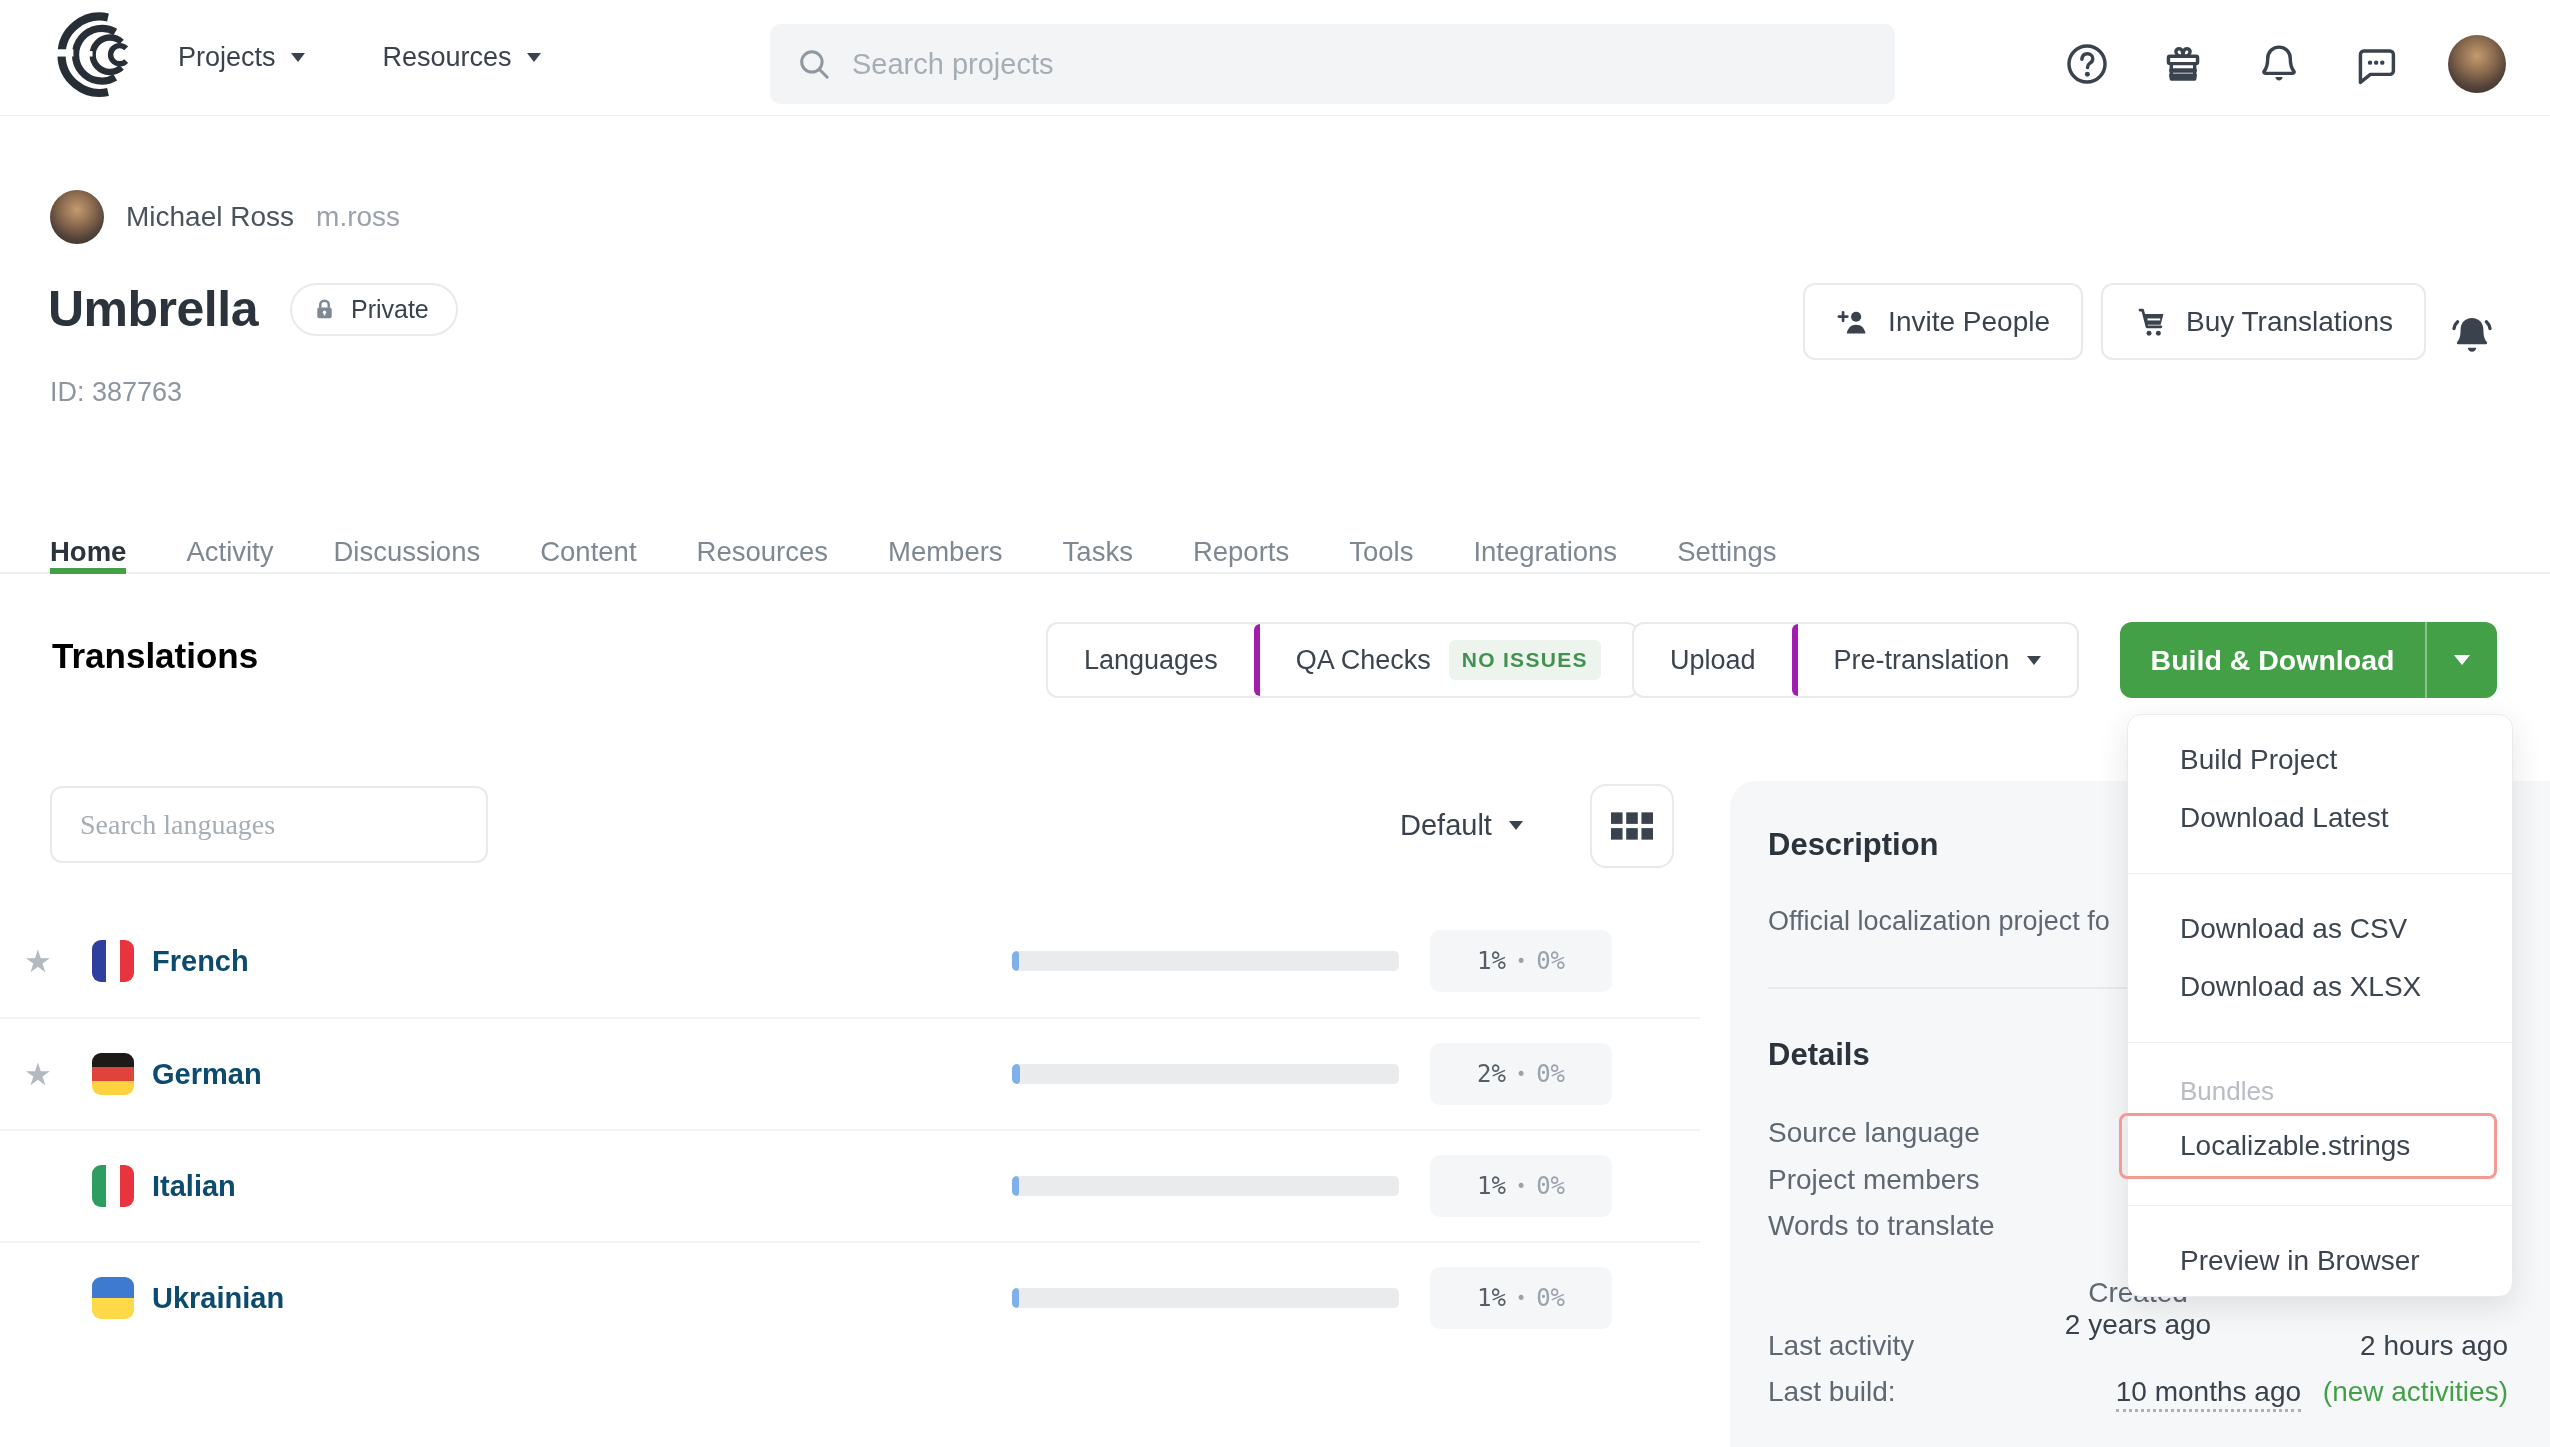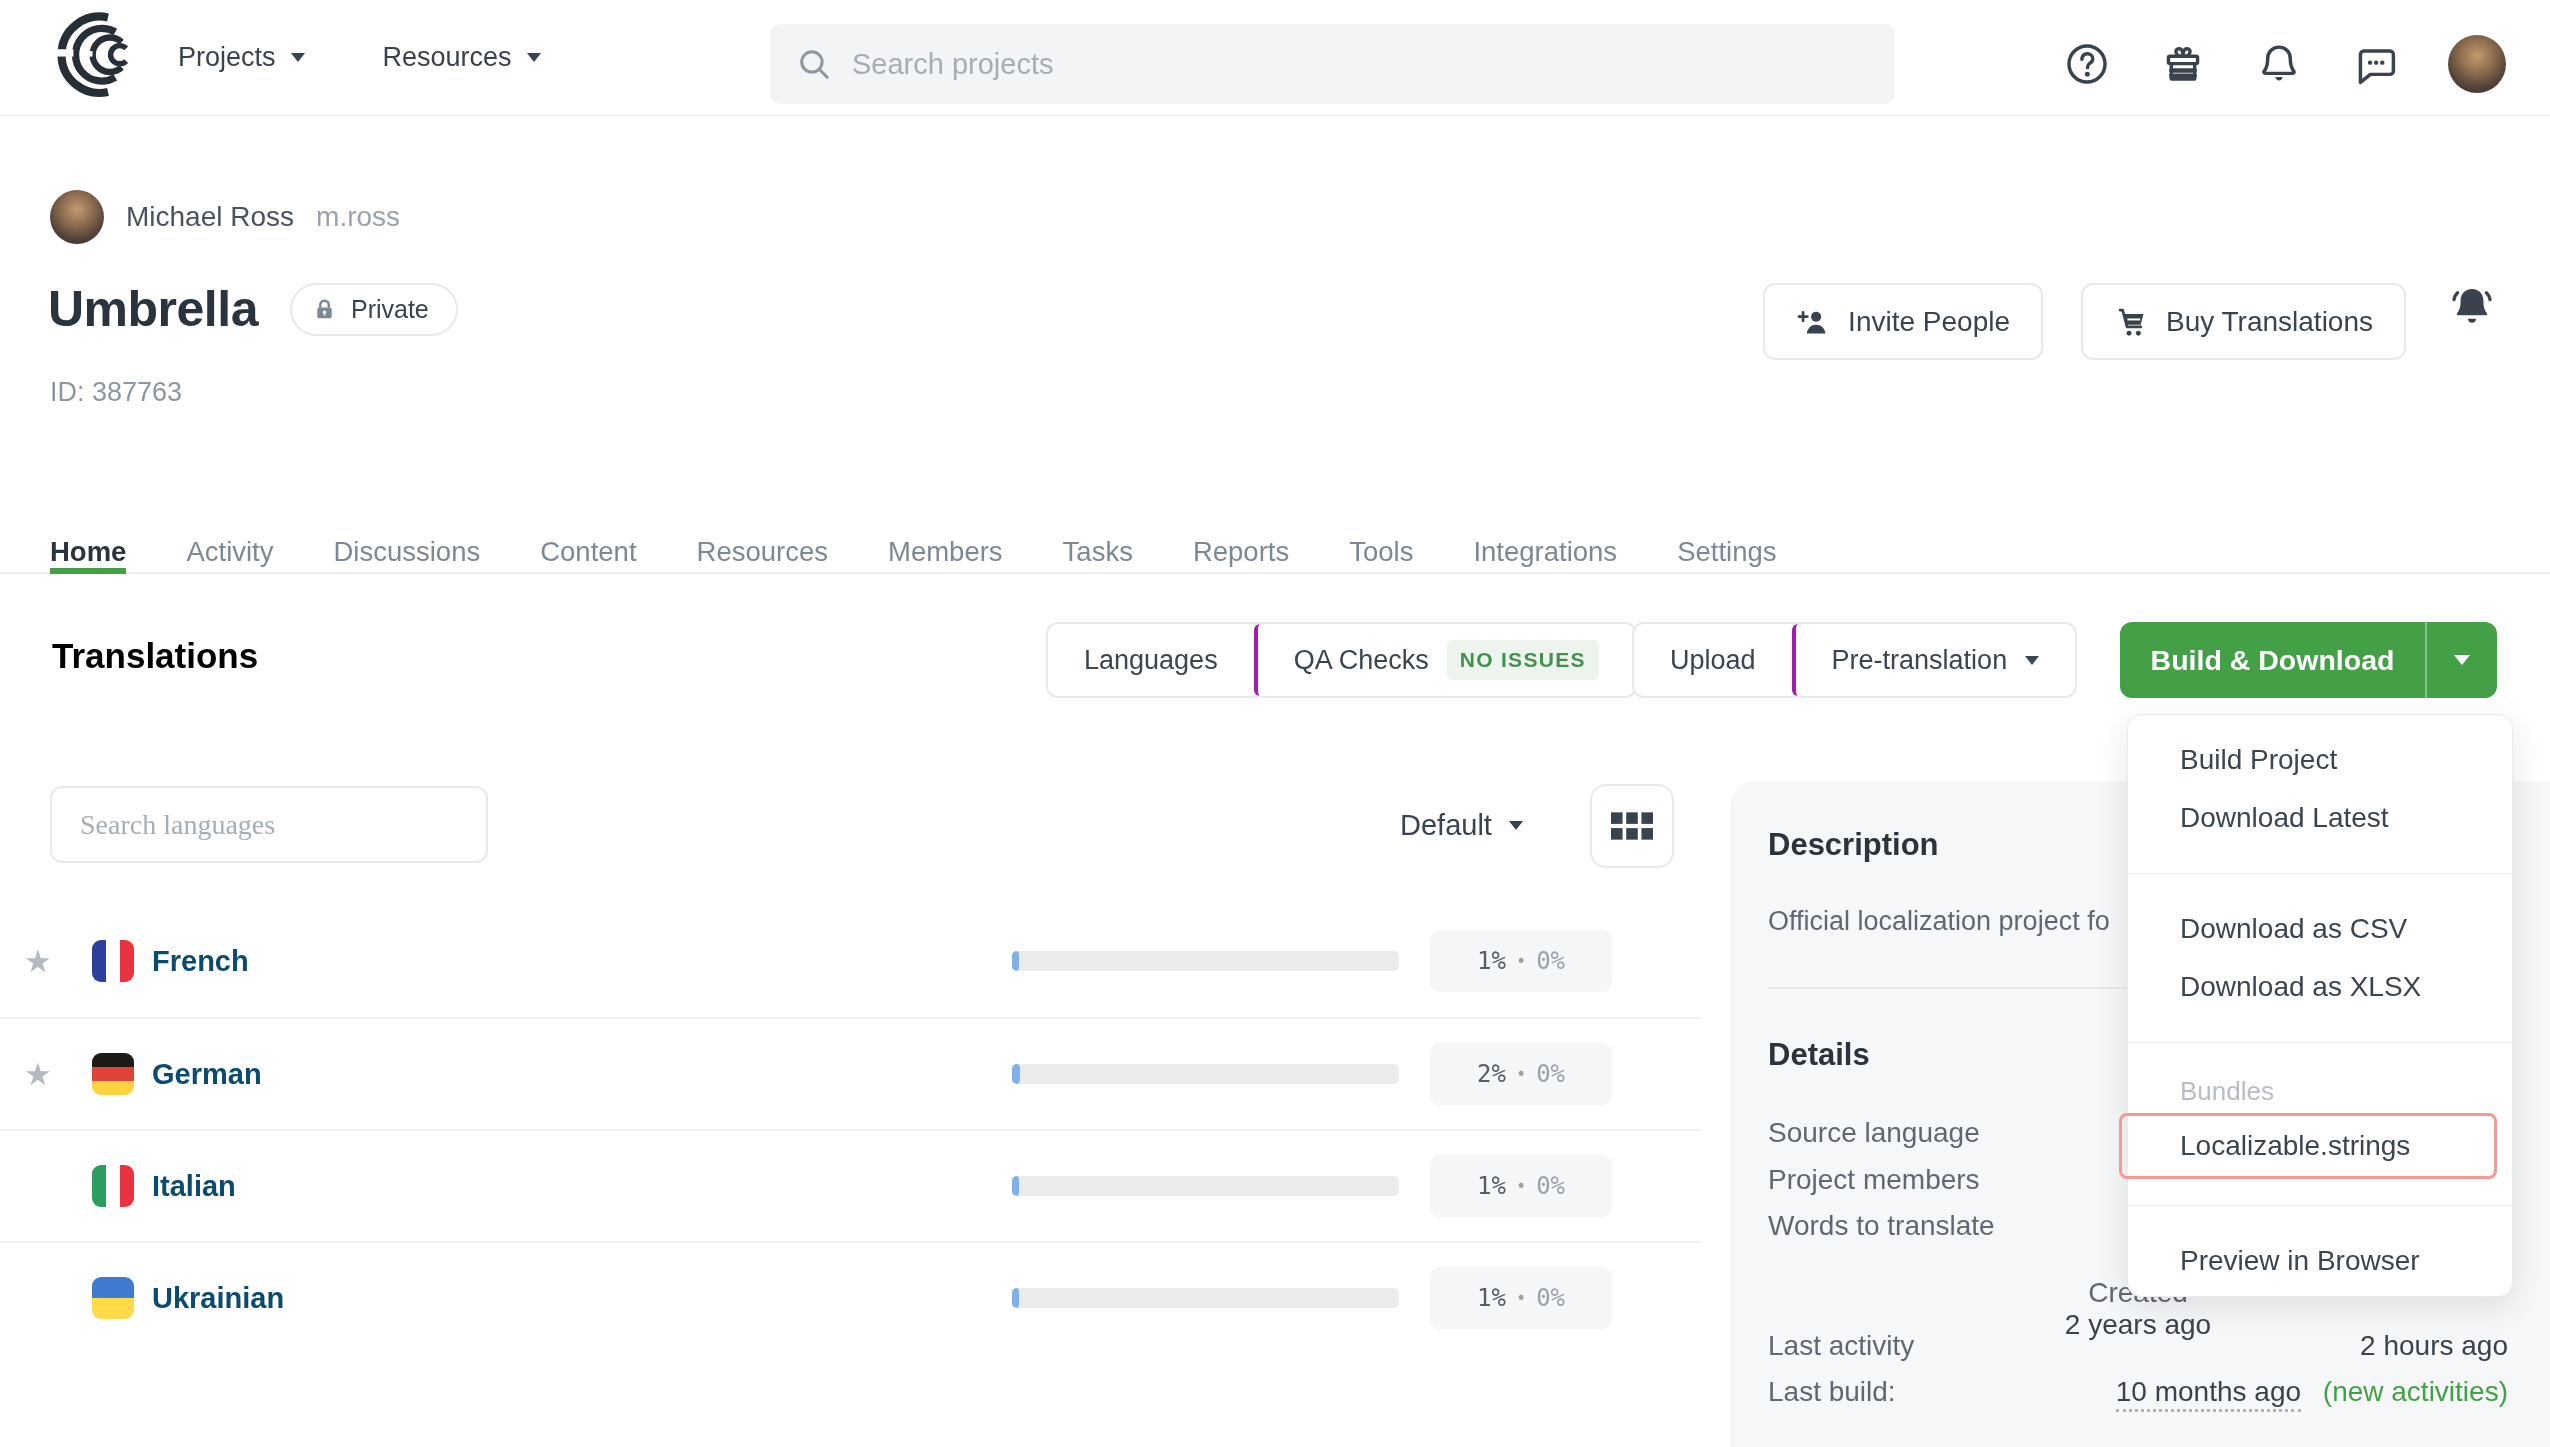--- a/index.html
+++ b/index.html
@@ -39,41 +39,41 @@
   .owner-name { font-size:28px; color:#4a535d; }
   .owner-username { font-size:28px; color:#9aa3ac; }
 
   .title-row { position:absolute; left:48px; top:270px; height:78px; display:flex; align-items:center; gap:32px; }
   .project-title { font-size:50px; font-weight:700; color:#2b333c; letter-spacing:-0.5px; }
   .private-pill { display:flex; align-items:center; gap:13px; height:53px; padding:0 27px 0 19px;
                   border:2px solid #e7eaec; border-radius:27px; font-size:25px; color:#3a434d; background:#fff; }
   .private-pill svg { width:27px; height:27px; }
   .project-id { position:absolute; left:50px; top:377px; font-size:27px; color:#8d96a0; }
 
-  .header-actions { position:absolute; top:283px; right:54px; display:flex; align-items:flex-start; gap:38px; }
+  .header-actions { position:absolute; top:283px; right:54px; display:flex; align-items:flex-end; gap:18px; }
   .btn { display:flex; align-items:center; gap:18px; height:77px; padding:0 31px; background:#fff;
          border:2px solid #e7eaec; border-radius:12px; font-size:28px; color:#3a434d; cursor:pointer;
          font-family:inherit; }
   .btn svg { width:34px; height:34px; }
   .bellring-btn { width:48px; height:48px; color:#3a434d; margin-left:4px; cursor:pointer; }
   .bellring-btn svg { width:100%; height:100%; }
 
   
   .tabs { position:absolute; top:480px; left:0; width:2550px; height:94px;
           border-bottom:2px solid #eceef0; display:flex; align-items:flex-end; gap:60px; padding-left:50px; }
   .tab { font-size:27.5px; color:#7e8893; border-bottom:6px solid transparent;
          margin-bottom:-2px; cursor:pointer; white-space:nowrap; }
   .tab.active { color:#2b333c; font-weight:700; border-color:var(--accent,#43a047); }
 
   
   .section-title { position:absolute; left:52px; top:636px; font-size:35px; font-weight:700; color:#000000; }
   .btn-group { position:absolute; top:622px; height:76px; display:flex; align-items:stretch;
                background:#fff; border:2px solid #e7eaec; border-radius:12px; overflow:hidden; }
   .seg { display:flex; align-items:center; padding:0 36px; font-size:27px; color:#3c454f; cursor:pointer; gap:18px; }
-  .seg + .seg { border-left:4px solid #a21caf;border-radius:6px; }
+  .seg + .seg { border-left:6px solid #a21caf;border-radius:6px; }
   .group-languages { left:1046px; }
   .group-upload { left:1632px; }
   .qa-pill { background:var(--qa-badge-bg,#edf4ee); color:var(--qa-badge-text,#43914f); font-size:21px;
              font-weight:700; letter-spacing:1.3px; padding:8px 13px; border-radius:6px; white-space:nowrap; }
   .build-btn { position:absolute; left:2120px; top:622px; width:377px; height:76px; display:flex;
                background:var(--accent,#43a047); border-radius:12px; color:#fff; cursor:pointer; }
   .build-main { flex:1; display:flex; align-items:center; justify-content:center;
                 font-size:28.5px; font-weight:700; }
   .build-caret { width:72px; border-left:2px solid rgba(255,255,255,.38); display:flex;
                  align-items:center; justify-content:center; }

